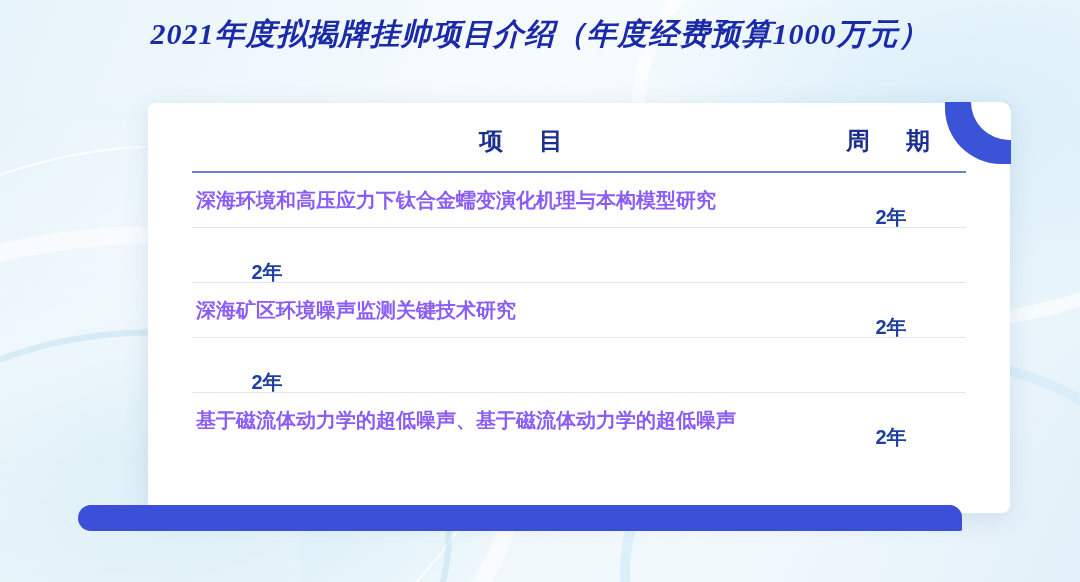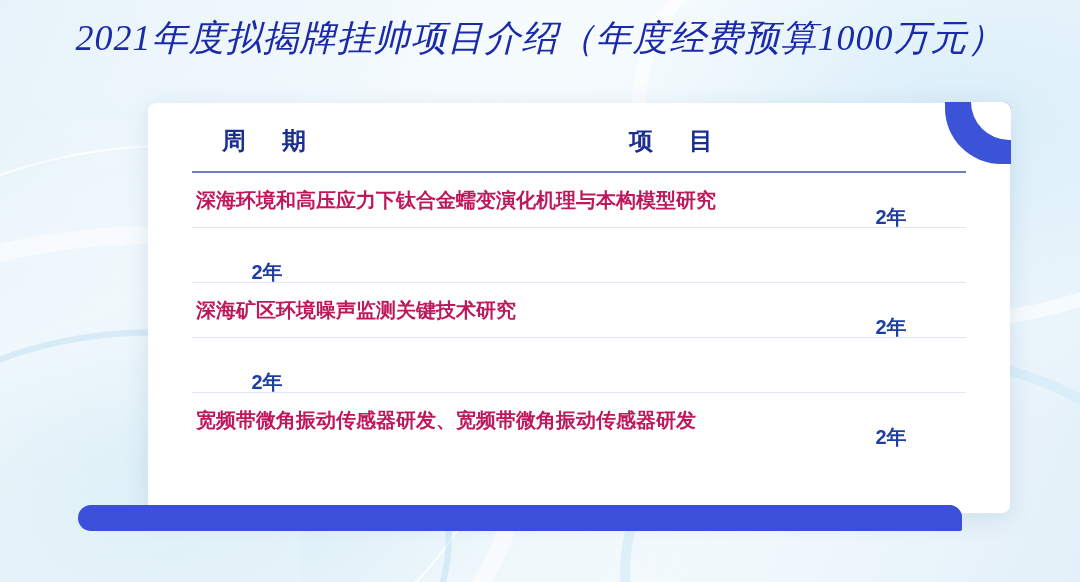--- a/index.html
+++ b/index.html
@@ -91,23 +91,23 @@
   }
 
   
   .title {
     position: absolute;
     top: 14px;
     left: 0;
     width: 1080px;
     text-align: center;
     font-family: "Liberation Serif", serif;
-    font-weight: normal;
+    font-weight: bold;
     font-style: italic;
-    font-size: 36px;
+    font-size: 30px;
     letter-spacing: 1px;
     color: #1a2aa8;
     white-space: nowrap;
   }
 
   
   .card {
     position: absolute;
     left: 148px;
     top: 103px;
@@ -193,21 +193,21 @@
     height: 54px;
     border-bottom: 1px solid #dfe6f4;
   }
   .row:last-child {
     border-bottom: none;
   }
   .cell-name {
     flex: 1;
     font-size: 20px;
     font-weight: bold;
-    color: #be185d;
+    color: #8b5cf6;
     padding-left: 4px;
     white-space: nowrap;
   }
   .cell-period {
     width: 150px;
     text-align: center;
     font-size: 20px;
     font-weight: bold;
     color: #1e3fa0;
     margin-top: 35px;
@@ -228,40 +228,40 @@
 
   <div class="title">2021年度拟揭牌挂帅项目介绍（年度经费预算1000万元）</div>
 
   <div class="card">
     <div class="card-notch">
       <div class="card-notch-inner"></div>
     </div>
 
     <div class="table">
       <div class="thead">
+        <div class="th th-project">项　目</div>
         <div class="th th-period">周　期</div>
-        <div class="th th-project">项　目</div>
       </div>
 
       <div class="row">
         <div class="cell-name">深海环境和高压应力下钛合金蠕变演化机理与本构模型研究</div>
         <div class="cell-period">2年</div>
       </div>
       <div class="row">
         <div class="cell-period">2年</div>
       </div>
       <div class="row">
         <div class="cell-name">深海矿区环境噪声监测关键技术研究</div>
         <div class="cell-period">2年</div>
       </div>
       <div class="row">
         <div class="cell-period">2年</div>
       </div>
       <div class="row">
-        <div class="cell-name">宽频带微角振动传感器研发、宽频带微角振动传感器研发</div>
+        <div class="cell-name">基于磁流体动力学的超低噪声、基于磁流体动力学的超低噪声</div>
         <div class="cell-period">2年</div>
       </div>
     </div>
   </div>
 
   <div class="bottom-bar">
     <div class="bottom-bar-tip"></div>
   </div>
 
 </div>

